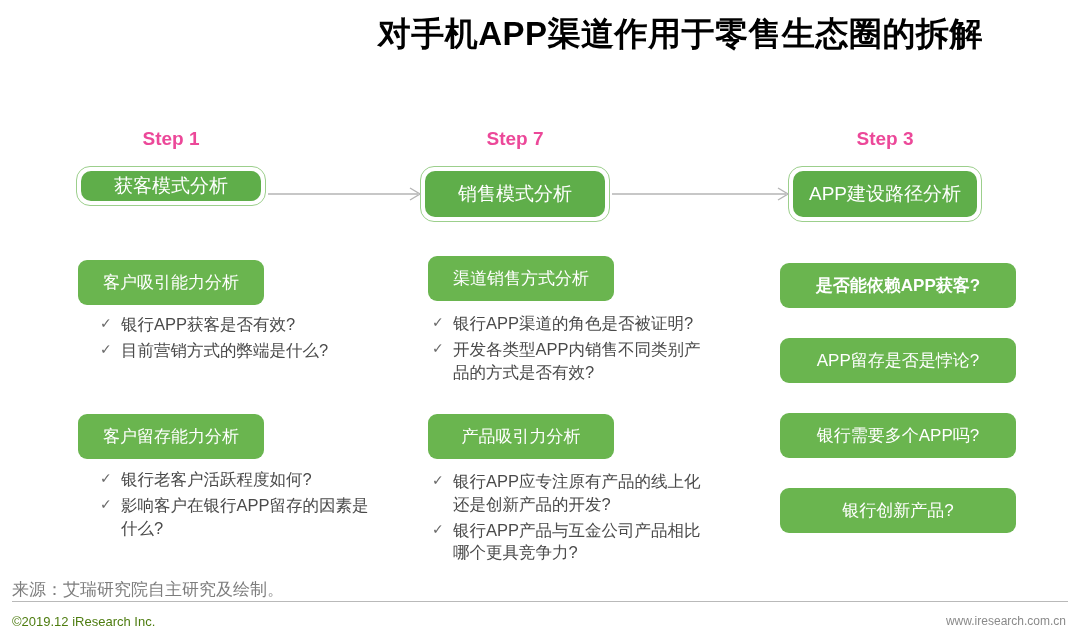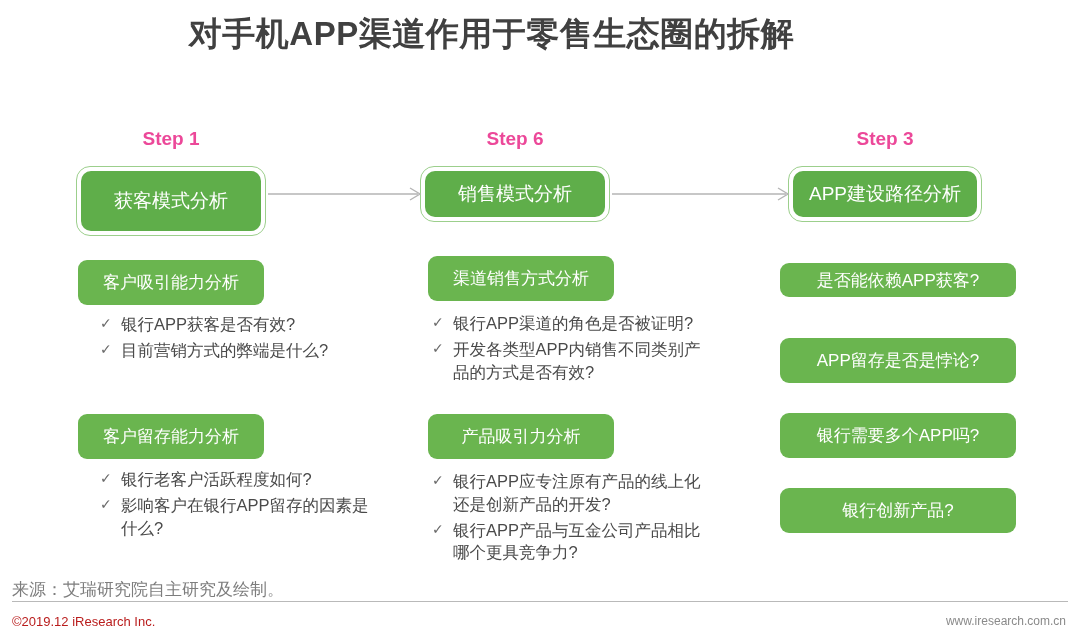--- a/index.html
+++ b/index.html
@@ -15,24 +15,24 @@
     color: #4a4a4a;
     overflow: hidden;
   }
 
   
   .title {
     position: absolute;
     top: 14px;
     left: 0;
     width: 983px;
-    text-align: center;
+    text-align: right;
     font-size: 33px;
     font-weight: bold;
-    color: #404040;
+    color: #000000;
     letter-spacing: 0.5px;
     line-height: 1.2;
   }
 
   
   .step-label {
     position: absolute;
     font-size: 19px;
     font-weight: bold;
     color: #ec4899;
@@ -59,21 +59,21 @@
     background: #5fae4a;
     border-radius: 10px;
     display: flex;
     align-items: center;
     justify-content: center;
     color: #ffffff;
     font-size: 19px;
     font-weight: normal;
     white-space: nowrap;
   }
-  #step-box-1 { left: 76px;  top: 166px; width: 190px; height: 70px; }
+  #step-box-1 { left: 76px;  top: 166px; width: 190px; height: 40px; }
   #step-box-2 { left: 420px; top: 166px; width: 190px; height: 56px; }
   #step-box-3 { left: 788px; top: 166px; width: 194px; height: 56px; }
 
   
   .connector {
     position: absolute;
     height: 20px;
   }
   #connector-1 { left: 268px; top: 184px; width: 154px; }
   #connector-2 { left: 612px; top: 184px; width: 178px; }
@@ -93,21 +93,21 @@
     padding: 12px 14px;
   }
 
   
   #pill-c1-1 { left: 78px; top: 260px; height: 45px; min-width: 186px; }
   #pill-c1-2 { left: 78px; top: 414px; height: 45px; min-width: 186px; }
   
   #pill-c2-1 { left: 428px; top: 256px; height: 45px; min-width: 186px; }
   #pill-c2-2 { left: 428px; top: 414px; height: 45px; min-width: 186px; }
   
-  #pill-c3-1 { left: 780px; top: 263px; height: 34px; width: 236px; }
+  #pill-c3-1 { left: 780px; top: 263px; height: 45px; width: 236px; font-weight: bold; }
   #pill-c3-2 { left: 780px; top: 338px; height: 45px; width: 236px; }
   #pill-c3-3 { left: 780px; top: 413px; height: 45px; width: 236px; }
   #pill-c3-4 { left: 780px; top: 488px; height: 45px; width: 236px; }
 
   
   .checklist {
     position: absolute;
     font-size: 16.5px;
     line-height: 1.38;
     color: #4a4a4a;
@@ -147,37 +147,37 @@
     top: 601px;
     width: 1056px;
     height: 1px;
     background: #b9b9b9;
   }
   .copyright {
     position: absolute;
     left: 12px;
     top: 614px;
     font-size: 13px;
-    color: #b91c1c;
+    color: #4d7c0f;
   }
   .website {
     position: absolute;
     right: 14px;
     top: 614px;
     font-size: 12px;
     color: #8a8a8a;
   }
 </style>
 </head>
 <body>
 
 <div class="title">对手机APP渠道作用于零售生态圈的拆解</div>
 
 <div class="step-label" id="step-label-1">Step 1</div>
-<div class="step-label" id="step-label-2">Step 6</div>
+<div class="step-label" id="step-label-2">Step 7</div>
 <div class="step-label" id="step-label-3">Step 3</div>
 
 <div class="step-box-outer" id="step-box-1">
   <div class="step-box-inner">获客模式分析</div>
 </div>
 <div class="step-box-outer" id="step-box-2">
   <div class="step-box-inner">销售模式分析</div>
 </div>
 <div class="step-box-outer" id="step-box-3">
   <div class="step-box-inner">APP建设路径分析</div>

